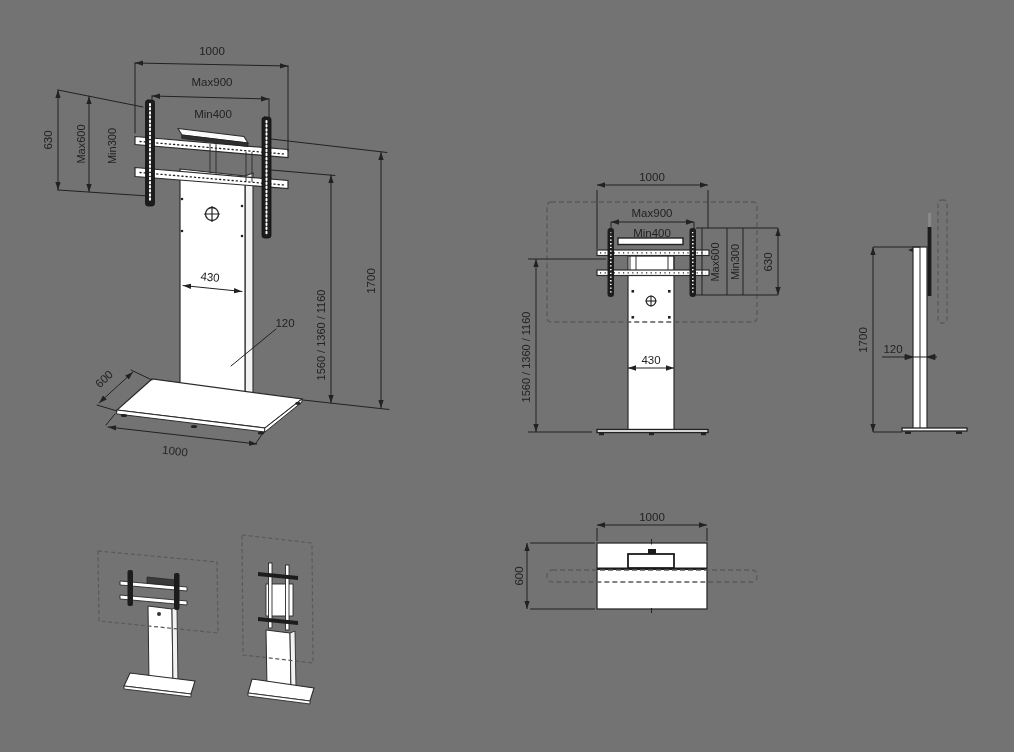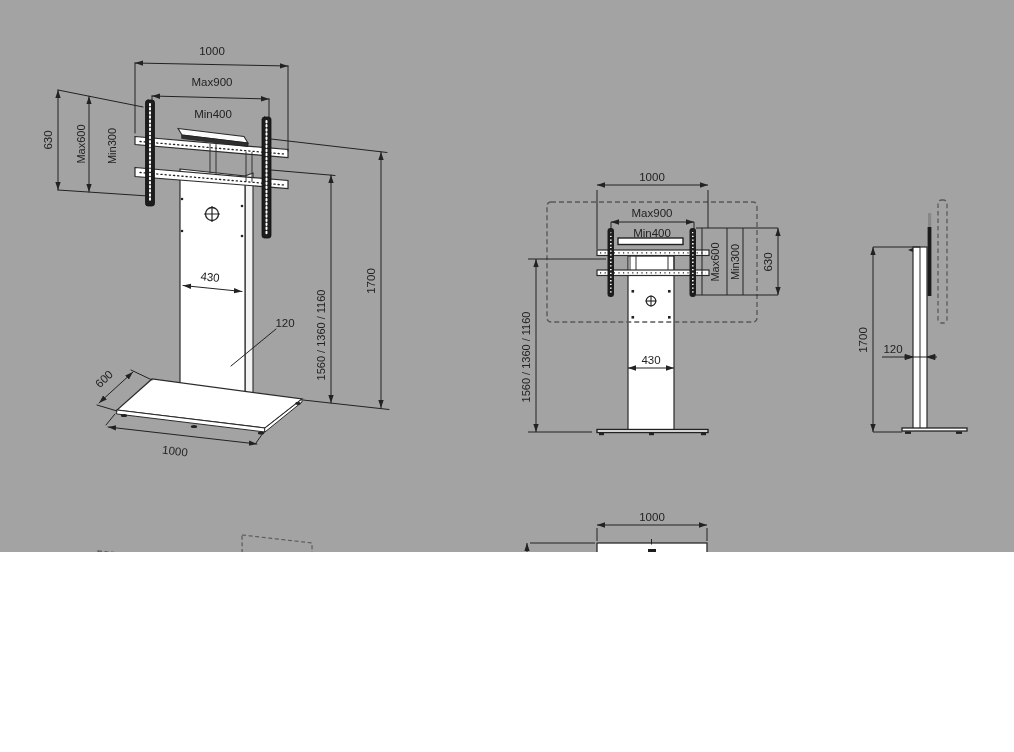--- a/index.html
+++ b/index.html
@@ -1,16 +1,16 @@
 <!DOCTYPE html>
 <html><head>
 <meta charset="utf-8">
 <style>
   html,body{margin:0;padding:0;background:#ffffff;}
-  .canvas{position:relative;width:1014px;height:552px;background:#a3a3a3;overflow:hidden;}
+  .canvas{position:relative;width:1014px;height:752px;background:#737373;overflow:hidden;}
   svg{display:block;}
   text{font-family:"Liberation Sans","DejaVu Sans",sans-serif;fill:#222;}
   .dim{font-size:11.5px;}
   .dimS{font-size:11px;}
 </style>
 </head>
 <body>
 
 <div class="canvas">
 <svg width="1014" height="752" viewBox="0 0 1014 752">

